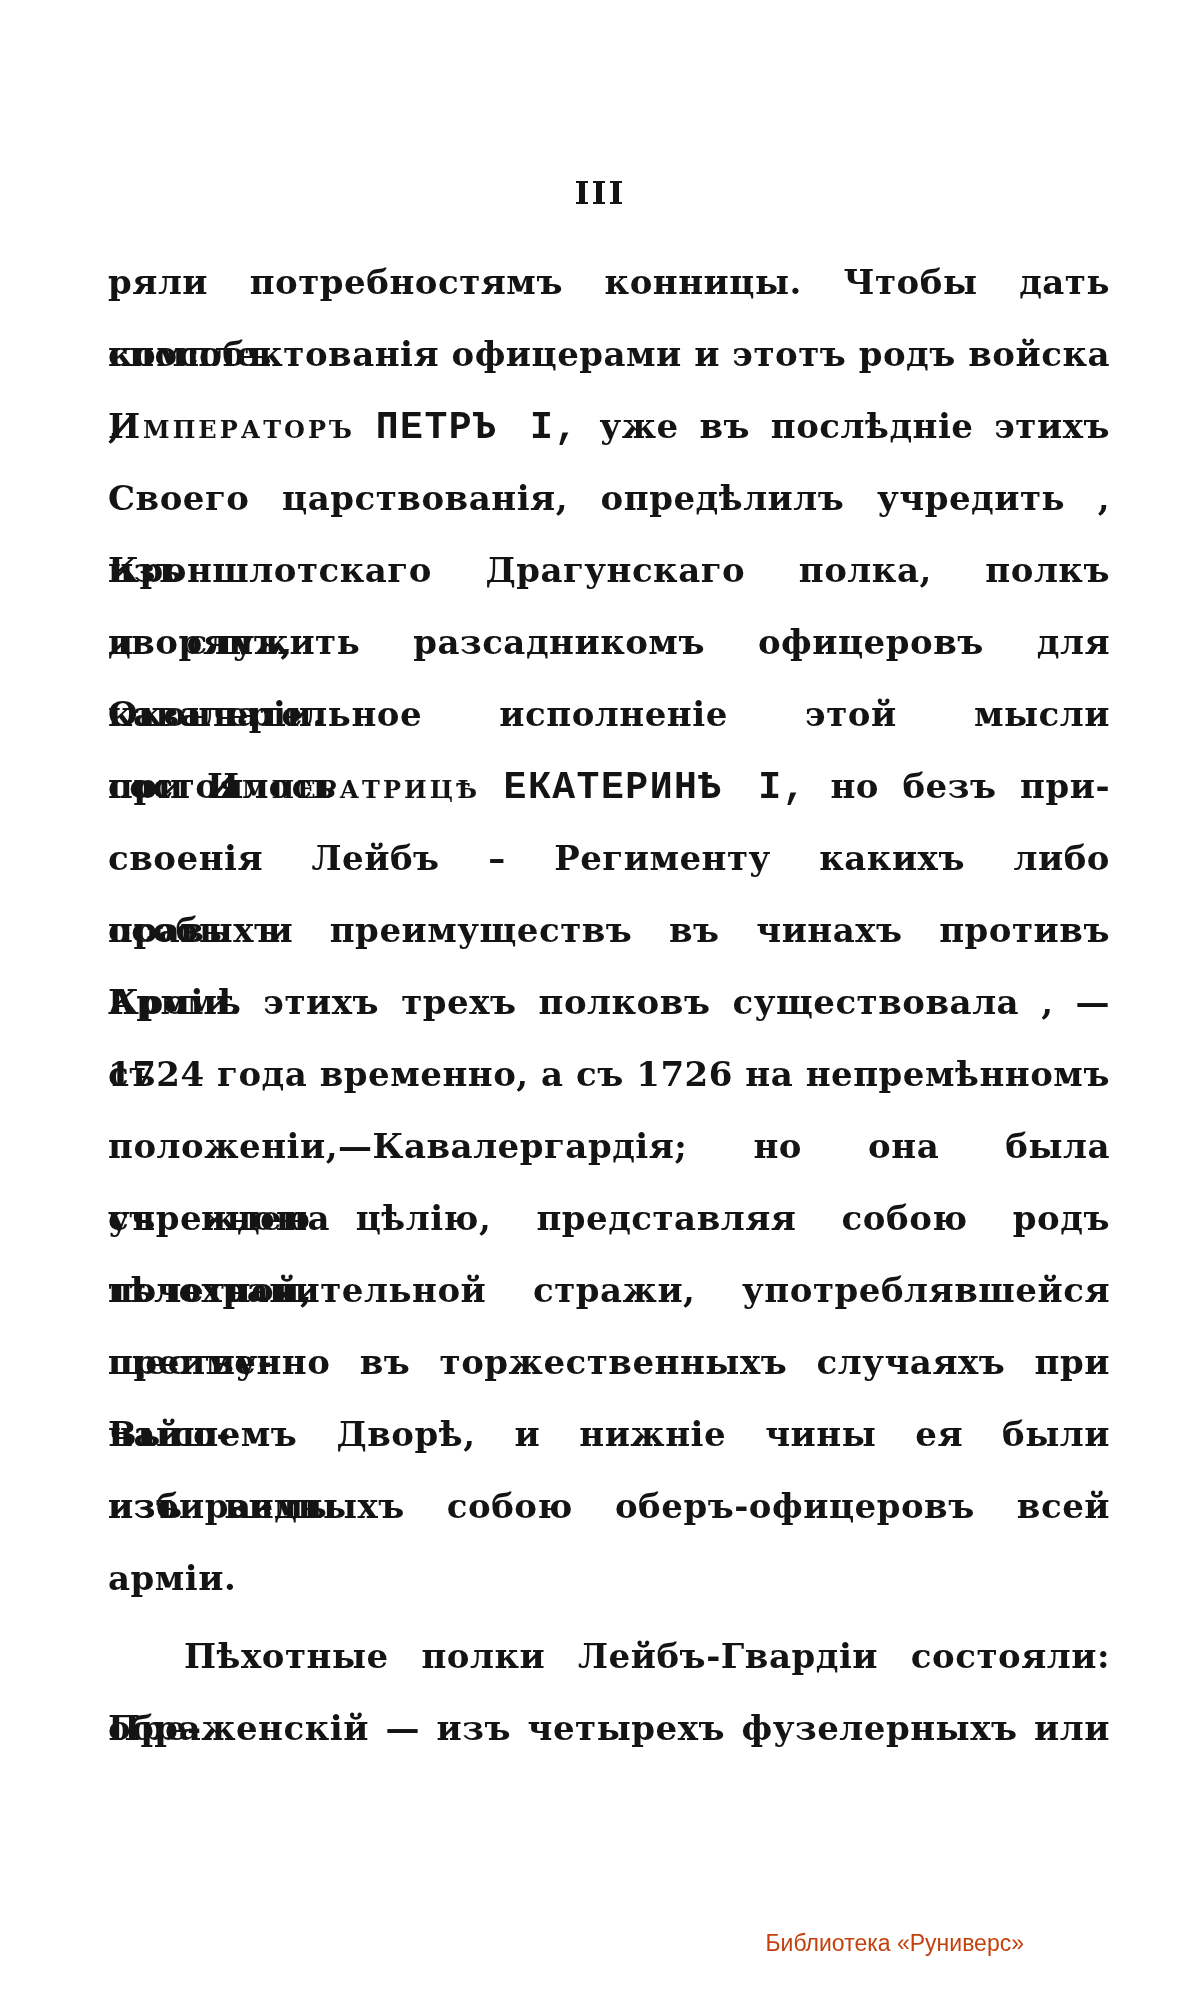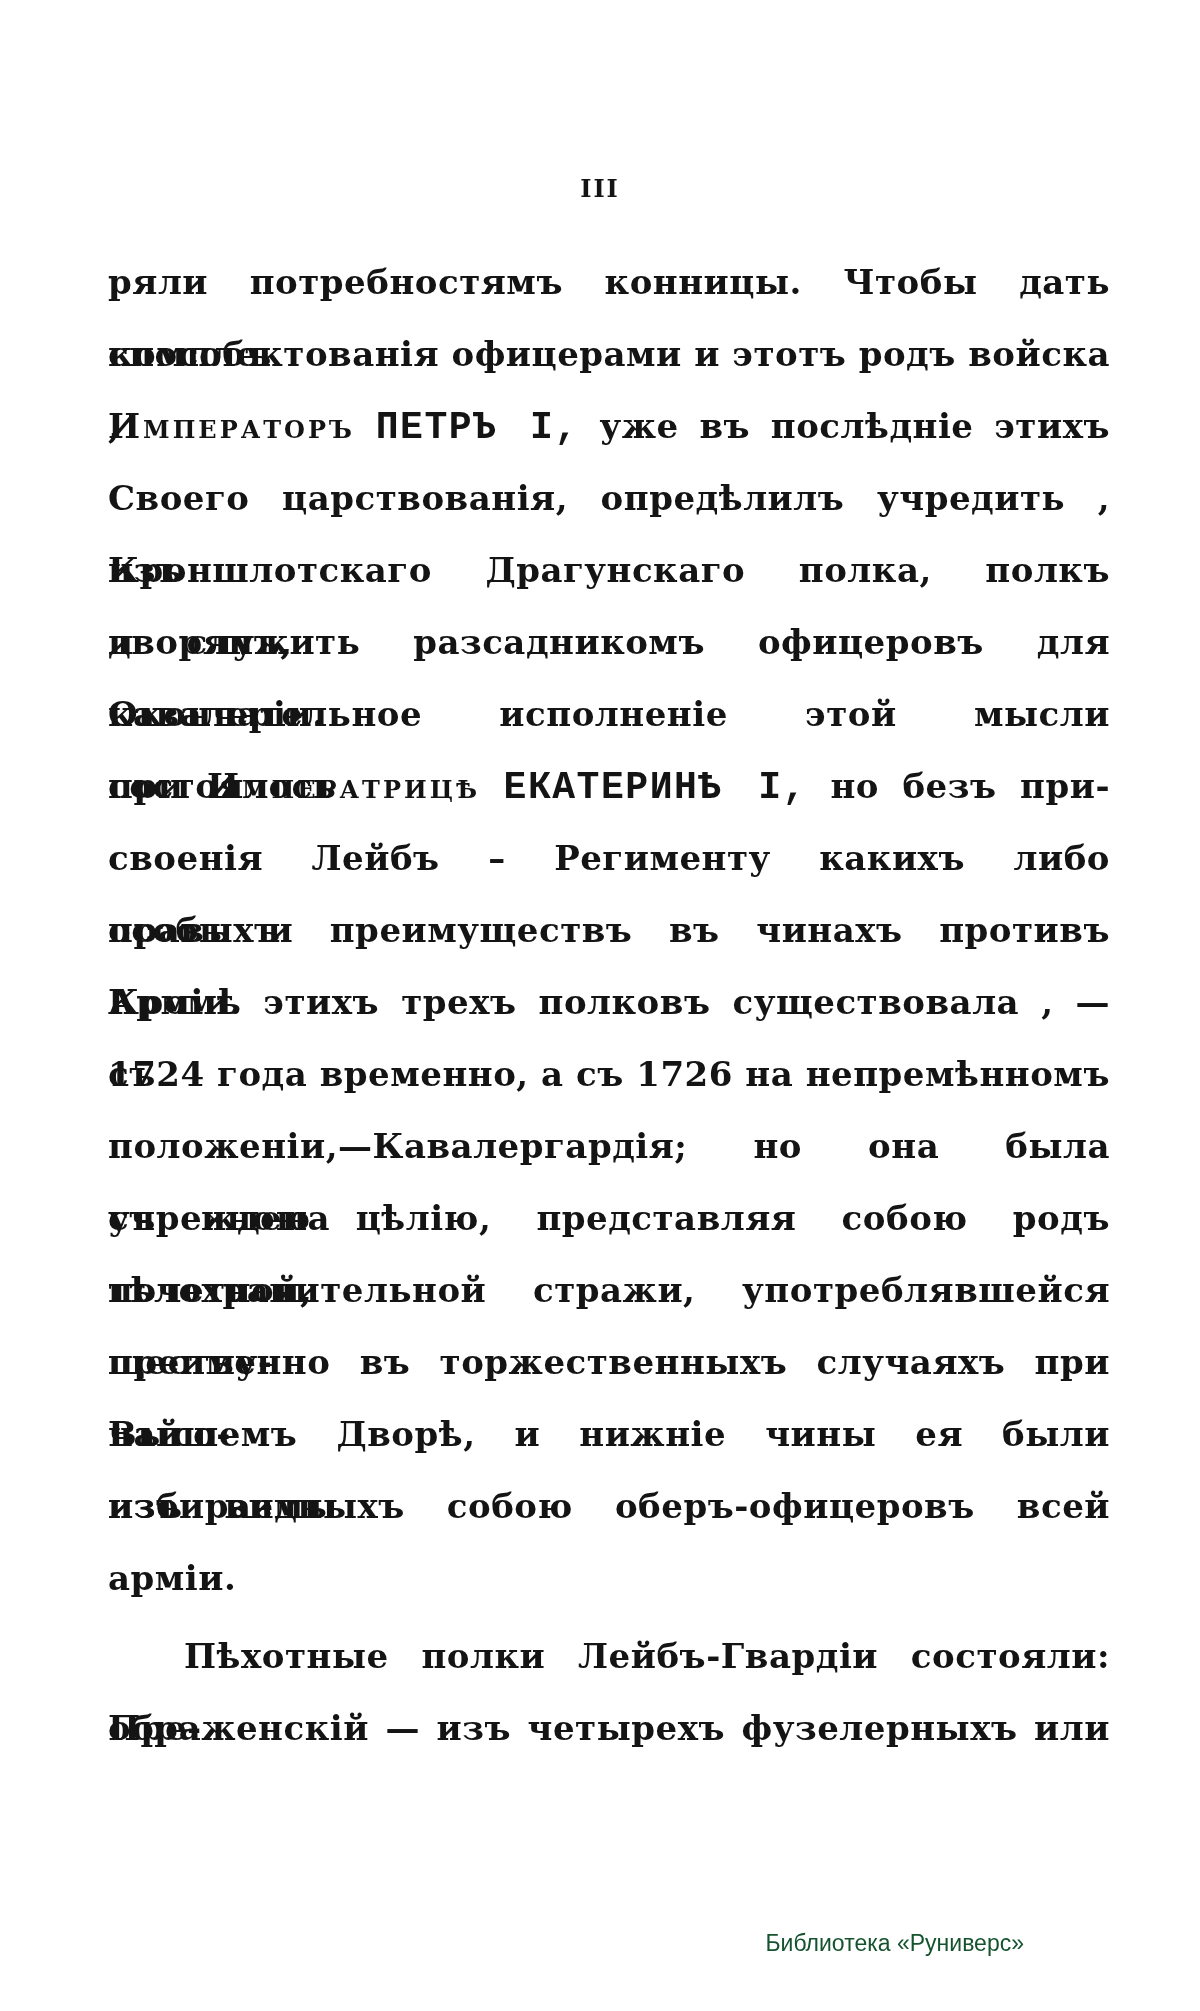--- a/index.html
+++ b/index.html
@@ -12,21 +12,21 @@
     overflow:hidden;
     font-family:"DejaVu Serif", serif;
     color:#141414;
   }
   .folio {
     position:absolute;
     top:174px;
     left:0;
     width:100%;
     text-align:center;
-    font-size:24px;
+    font-size:32px;
     font-weight:700;
     letter-spacing:2px;
   }
   .text-block {
     position:absolute;
     left:108px;
     top:246px;
     width:1002px;
   }
   .paragraph { display:block; }
@@ -52,21 +52,21 @@
     font-size:1.12em;
     letter-spacing:1.5px;
     font-family:Liberation Mono, monospace;
   }
   .watermark {
     position:absolute;
     top:1930px;
     right:176px;
     font-family:"Liberation Sans", sans-serif;
     font-size:23px;
-    color:#14532d;
+    color:#c2410c;
   }
 </style>
 </head>
 <body>
 
 <div class="page">
   <div class="folio">III</div>
   <div class="text-block">
       <div class="paragraph">
         <div class="line"><span>ряли потребностямъ конницы. Чтобы дать способъ</span></div>

